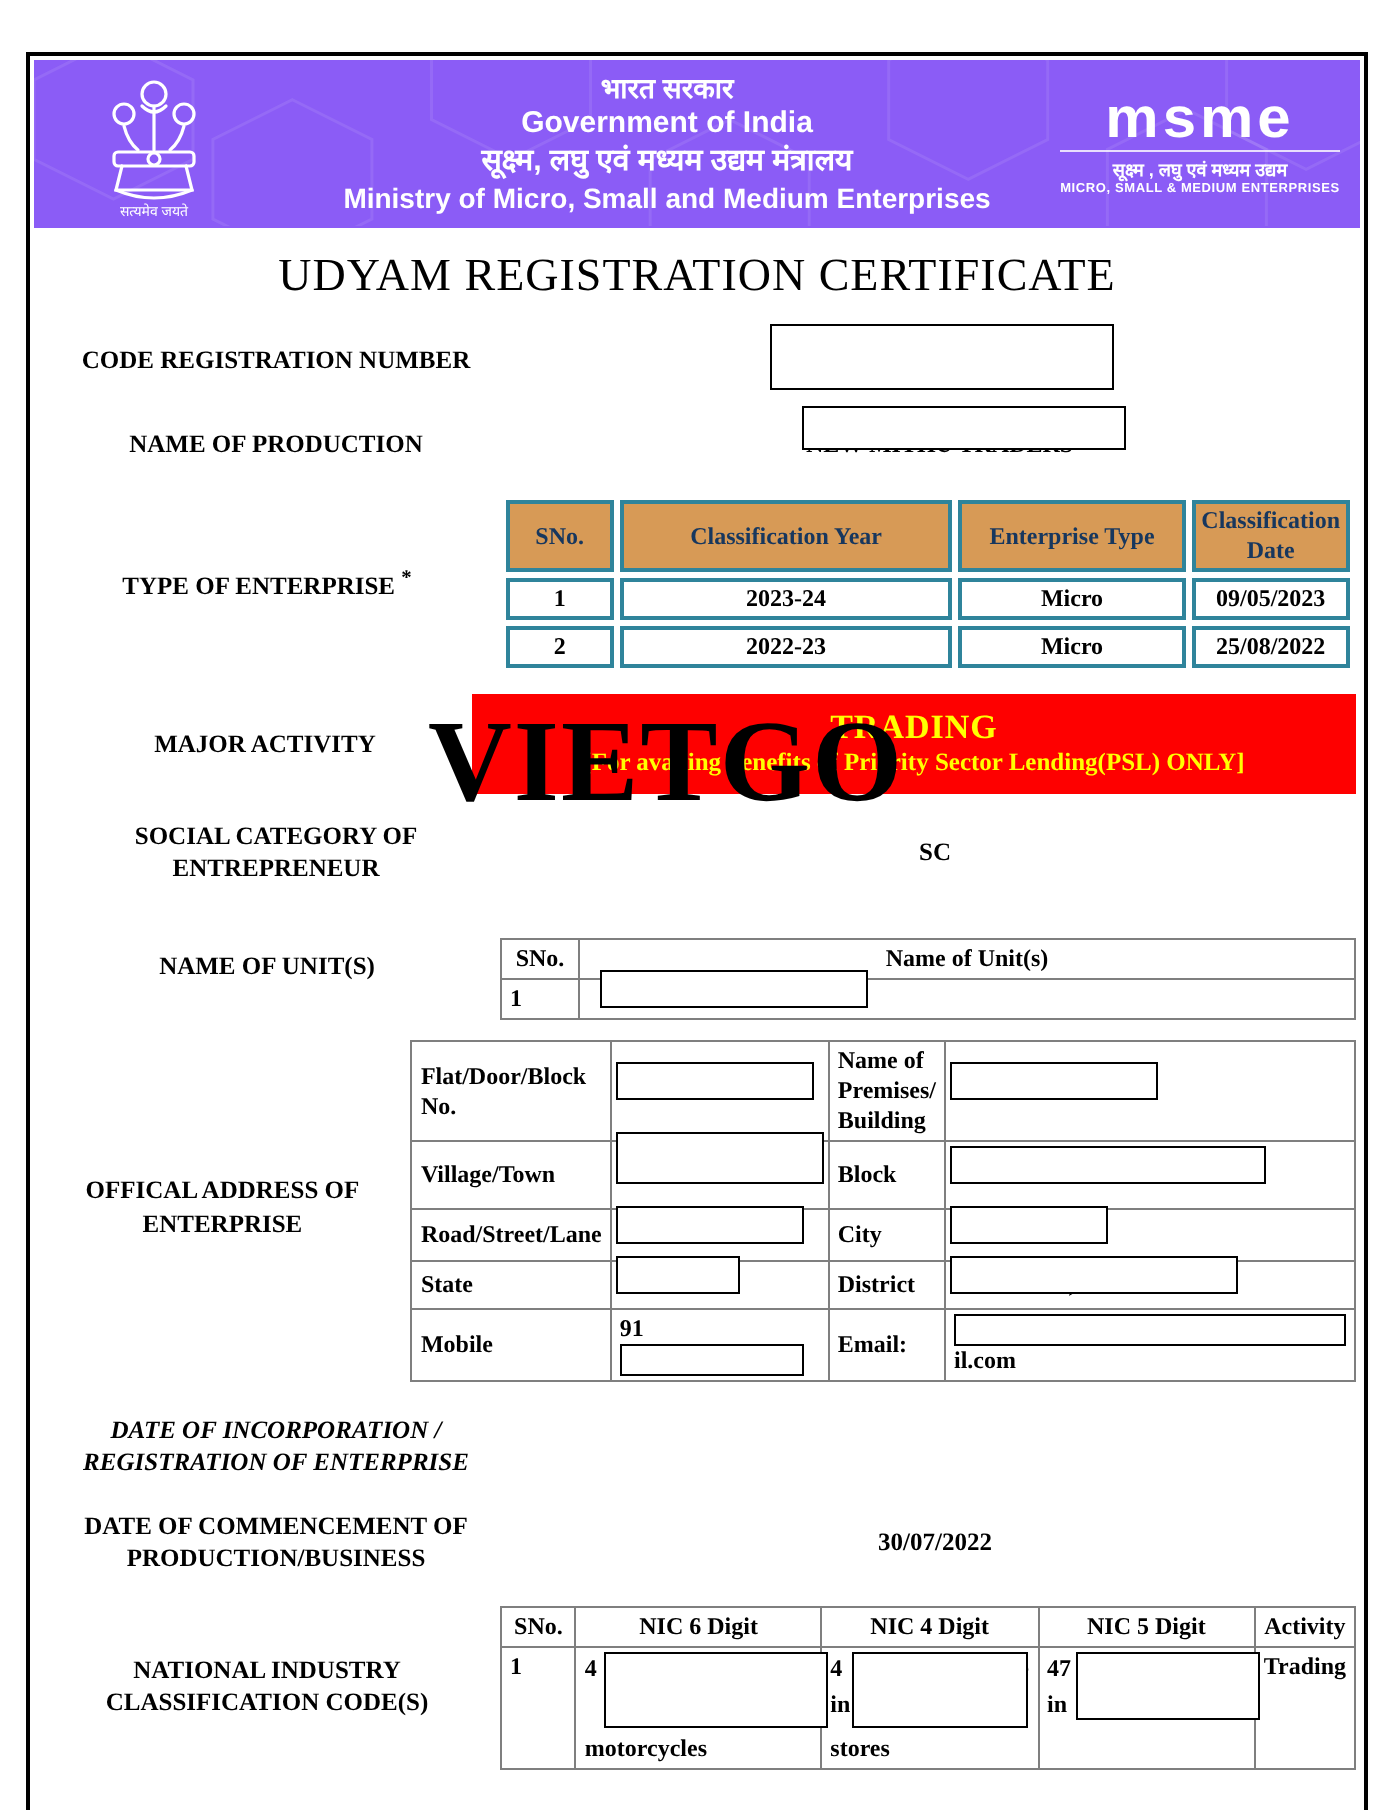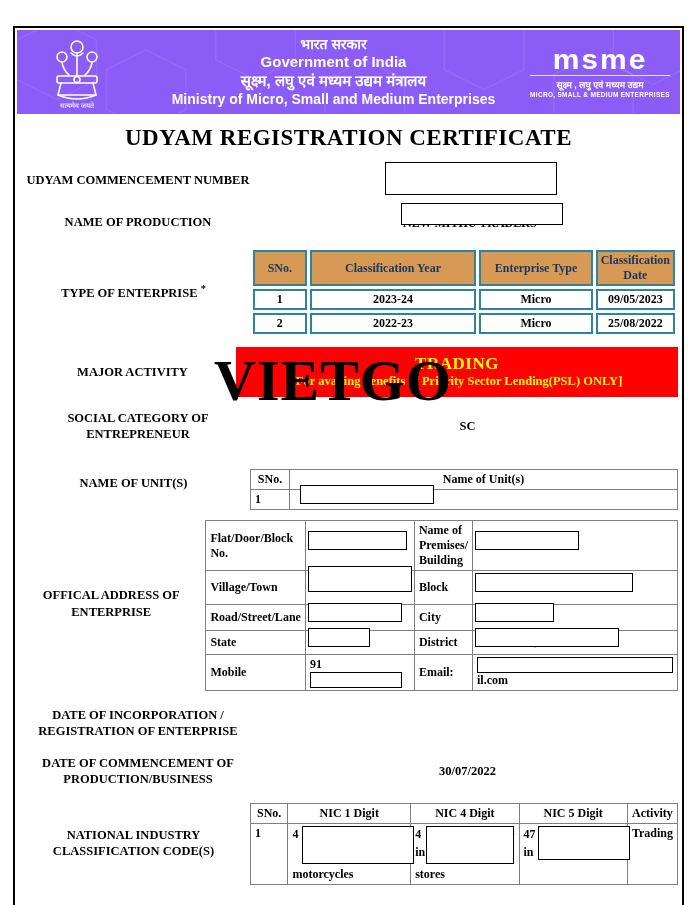--- a/index.html
+++ b/index.html
@@ -22,21 +22,21 @@
   .head-center { flex:1; text-align:center; position:relative; z-index:1; line-height:1.25; }
   .head-center .hi1 { font-size:14px; font-weight:bold; }
   .head-center .en1 { font-size:15px; font-weight:bold; }
   .head-center .hi2 { font-size:15px; font-weight:bold; }
   .head-center .en2 { font-size:14px; font-weight:bold; }
   .msme-wrap { width:140px; text-align:center; position:relative; z-index:1; padding-right:10px; }
   .msme-word { font-size:30px; font-weight:900; letter-spacing:2px; line-height:0.9; transform:scaleY(0.95); }
   .msme-hi { font-size:9px; font-weight:bold; border-top:1px solid rgba(255,255,255,0.8); margin-top:2px; padding-top:2px; white-space:nowrap; }
   .msme-en { font-size:6.5px; font-weight:bold; letter-spacing:0.3px; white-space:nowrap; }
   
-  .cert-title { text-align:center; font-size:23px; font-weight:bold; letter-spacing:0.5px; margin:11px 0 10px 0; }
+  .cert-title { text-align:center; font-size:23px; font-weight:normal; letter-spacing:0.5px; margin:11px 0 10px 0; }
   
   .row { display:flex; padding:0 4px; }
   .lbl { width:238px; display:flex; flex-direction:column; align-items:center; justify-content:center;
          text-align:center; font-weight:bold; font-size:12.5px; line-height:1.3; }
   .val { flex:1; position:relative; }
   
   .box { background:#fff; border:1.5px solid #000; box-sizing:border-box; }
   .peek { position:relative; display:inline-block; height:15px; min-width:70px; vertical-align:bottom; }
   .peek .ptxt { font-size:12px; font-weight:bold; white-space:nowrap; }
   .peek .cover { position:absolute; left:-2px; right:-2px; top:-7px; bottom:3px; background:#fff; border:1px solid #000; }
@@ -119,21 +119,21 @@
       <div class="msme-wrap">
         <div class="msme-word">msme</div>
         <div class="msme-hi">सूक्ष्म , लघु एवं मध्यम उद्यम</div>
         <div class="msme-en">MICRO, SMALL &amp; MEDIUM ENTERPRISES</div>
       </div>
     </div>
 
     <div class="cert-title">UDYAM REGISTRATION CERTIFICATE</div>
 
     <div class="row" style="height:38px;">
-      <div class="lbl">UDYAM COMMENCEMENT NUMBER</div>
+      <div class="lbl">CODE REGISTRATION NUMBER</div>
       <div class="val">
         <div class="box" style="width:172px; height:33px; margin-left:128px; margin-top:1px;"></div>
       </div>
     </div>
 
     <div class="row mt8" style="height:30px;">
       <div class="lbl">NAME OF PRODUCTION</div>
       <div class="val">
         <span class="peek" style="margin-left:146px; margin-top:6px; min-width:158px;">
           <span class="ptxt">NEW MITHU TRADERS</span>
@@ -296,21 +296,21 @@
               <td>Email:</td>
               <td>
                 <span class="cover-inline" style="width:196px; height:16px;"></span><span>il.com</span>
               </td>
             </tr>
           </tbody>
         </table>
       </div>
     </div>
 
-    <div class="row mt14" style="height:36px;">
+    <div class="row mt14" style="height:36px;font-style:italic;">
       <div class="lbl">
         <span>DATE OF INCORPORATION /</span>
         <span>REGISTRATION OF ENTERPRISE</span>
       </div>
     </div>
 
     <div class="row mt12" style="height:36px;">
       <div class="lbl">
         <span>DATE OF COMMENCEMENT OF</span>
         <span>PRODUCTION/BUSINESS</span>
@@ -323,21 +323,21 @@
     <div class="row mt12">
       <div class="lbl">
         <span>NATIONAL INDUSTRY</span>
         <span>CLASSIFICATION CODE(S)</span>
       </div>
       <div class="val" style="padding-top:2px;">
         <table class="plain">
           <thead>
             <tr>
               <th style="width:30px;">SNo.</th>
-              <th style="width:148px;">NIC 1 Digit</th>
+              <th style="width:148px;">NIC 6 Digit</th>
               <th style="width:128px;">NIC 4 Digit</th>
               <th style="width:128px;">NIC 5 Digit</th>
               <th>Activity</th>
             </tr>
           </thead>
           <tbody>
             <tr>
               <td style="vertical-align:top;">1</td>
               <td>
                 <div class="nic-cell">

